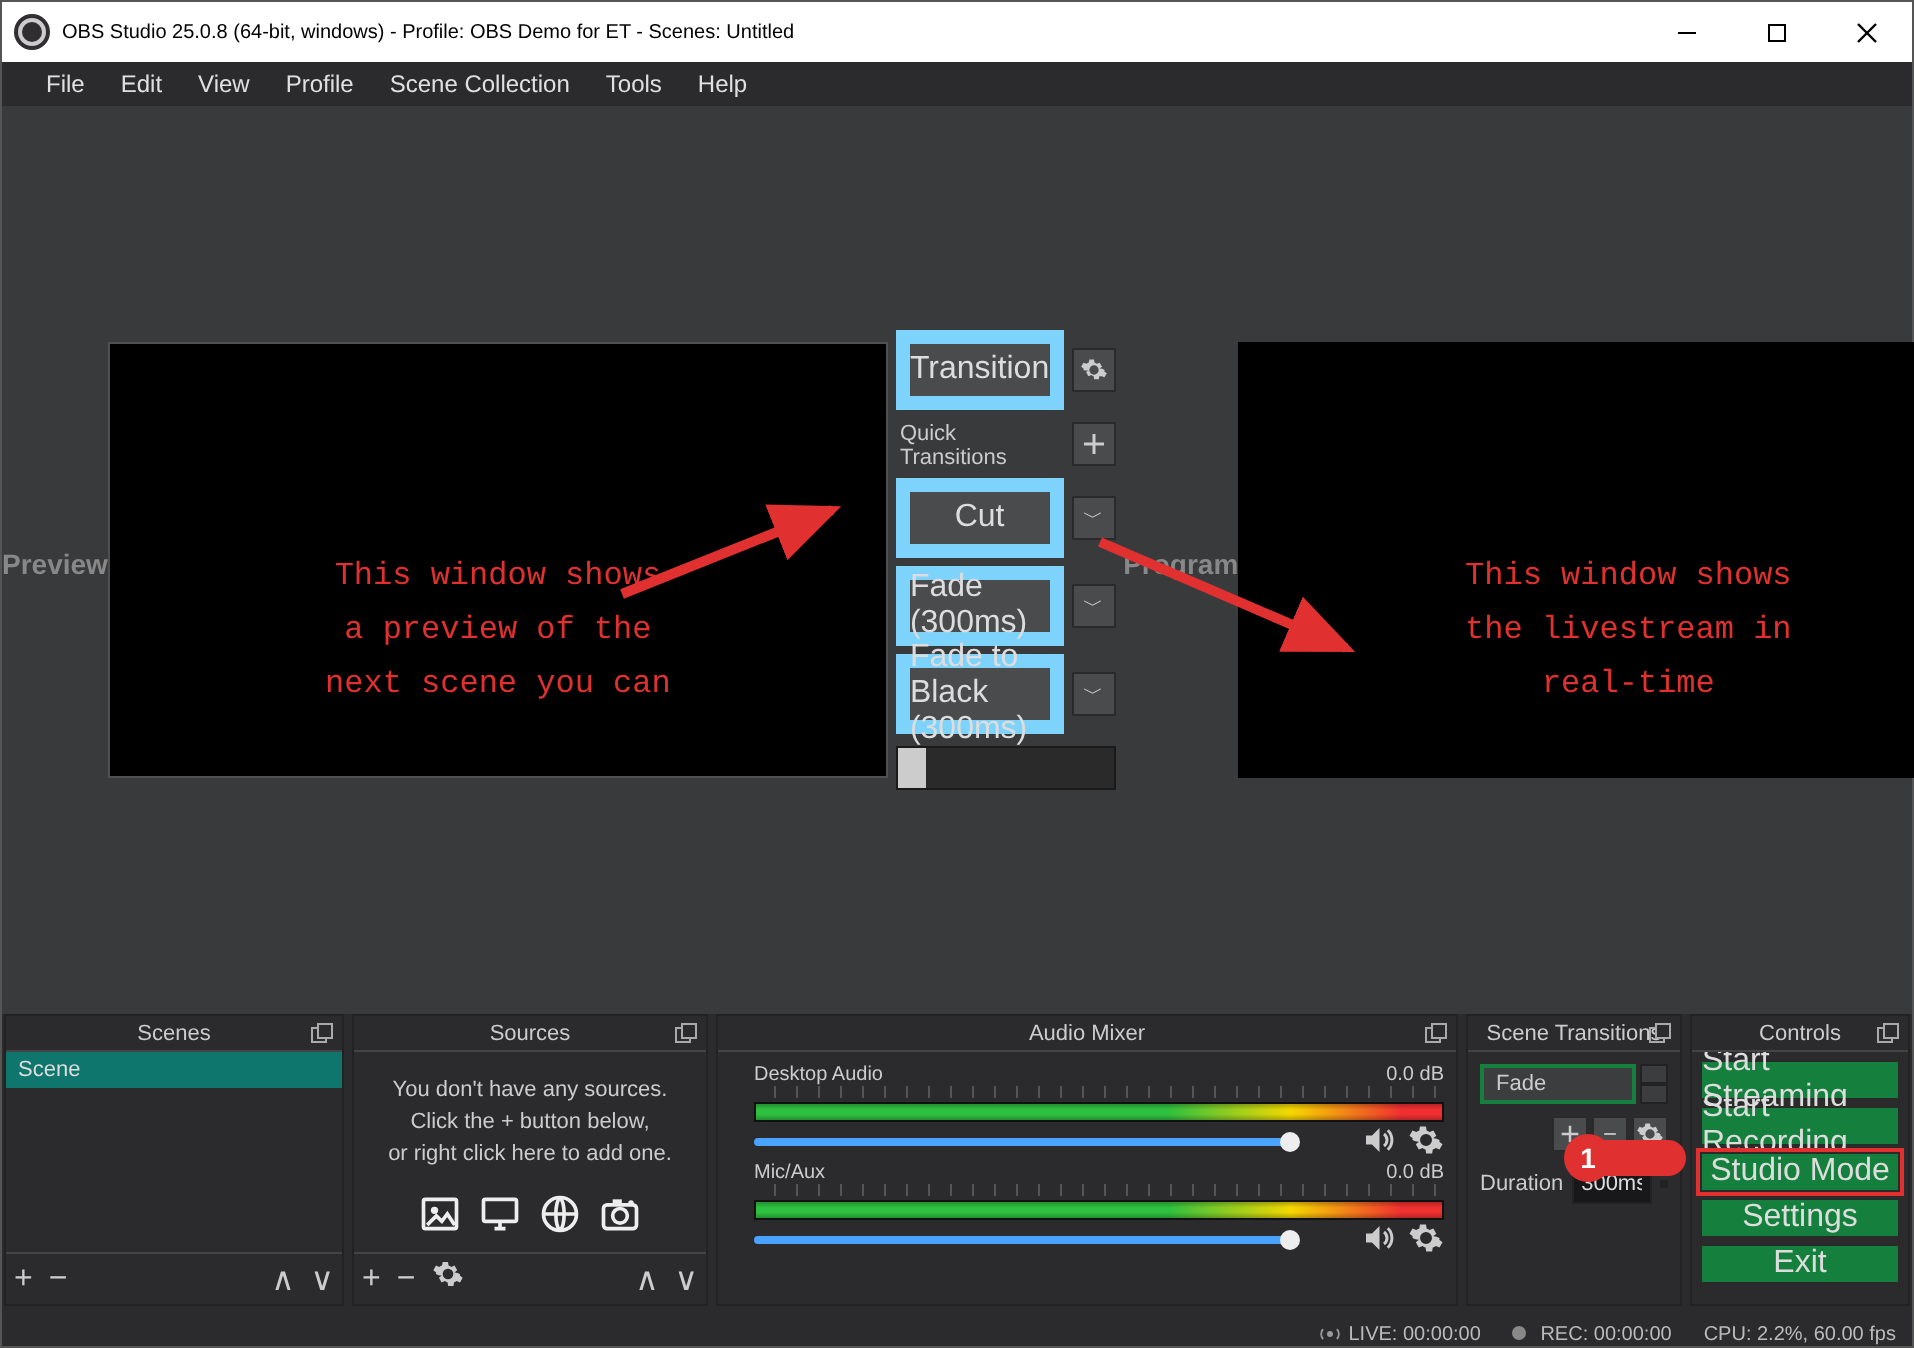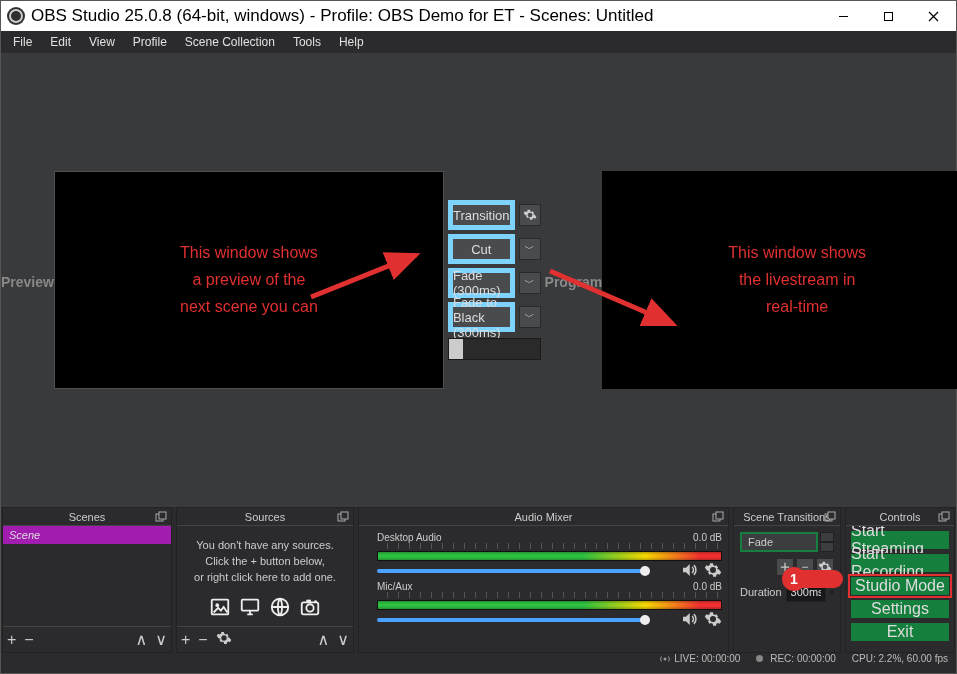--- a/index.html
+++ b/index.html
@@ -1,45 +1,45 @@
 <!DOCTYPE html>
 <html><head>
 <meta charset="utf-8">
 <style>
 * { box-sizing: border-box; margin: 0; padding: 0; font-family: "Segoe UI", Arial, sans-serif; }
 body { background: #fff; width: 957px; height: 674px; overflow: hidden; position: relative; }
 .window { width: 957px; height: 674px; border: 1px solid #555; background: #2b2b2e; display: flex; flex-direction: column; }
 .titlebar { height: 30px; background: #fff; display: flex; align-items: center; color: #000; }
 .titlebar-icon { width: 18px; height: 18px; margin: 0 6px; border-radius: 50%; background: #302e31; display: flex; align-items: center; justify-content: center; }
 .titlebar-icon::after { content: ""; width: 10px; height: 10px; border-radius: 50%; border: 2px solid #ccc; }
-.titlebar-text { font-size: 17px; flex: 1; }
+.titlebar-text { font-size: 10px; flex: 1; }
 .win-btns { display: flex; height: 100%; }
 .win-btn { width: 45px; height: 100%; display: flex; align-items: center; justify-content: center; }
 .win-btn svg { width: 11px; height: 11px; }
-.menubar { height: 22px; background: #2b2b2e; display: flex; align-items: center; padding: 0 4px; gap: 2px; color: #e0e0e0; font-size: 12px; }
+.menubar { height: 22px; background: #2b2b2e; display: flex; align-items: center; padding: 0 14px; gap: 2px; color: #e0e0e0; font-size: 12px; }
 .menu-item { padding: 2px 8px; }
 .main-area { flex: 1; background: #393a3c; position: relative; display: flex; }
 .preview-col, .program-col { flex: 1; display: flex; flex-direction: row; align-items: center; position: relative; }
 .col-title { color: #888; font-size: 14px; font-weight: 600; margin-top: 4px; }
 .canvas-area { flex: 1; width: 100%; position: relative; display: flex; align-items: center; justify-content: center; }
 .preview-video, .program-video { background: #000; width: 390px; height: 218px; position: relative; }
 .preview-video { border: 1px solid #4f4f4f; }
 .trans-col { width: 156px; display: flex; flex-direction: column; justify-content: center; padding: 0 4px; gap: 4px; }
 .trans-row { display: flex; gap: 4px; align-items: center; }
-.trans-btn { flex: 1; background: #4a4b4d; color: #ddd; font-size: 13px; height: 30px; display: flex; align-items: center; justify-content: center; border: 5px solid #7dd3fc; }
+.trans-btn { flex: 1; background: #4a4b4d; color: #ddd; font-size: 16px; height: 40px; display: flex; align-items: center; justify-content: center; border: 7px solid #7dd3fc; }
 .trans-gear, .trans-plus, .trans-chev { width: 22px; height: 22px; background: #4a4b4d; border: 1px solid #2a2a2a; display: flex; align-items: center; justify-content: center; color: #ccc; font-size: 12px; }
 .qt-label { color: #ccc; font-size: 11px; padding: 2px 2px 0; flex: 1; }
 .trans-slider { height: 22px; background: #2a2a2a; border: 1px solid #1a1a1a; position: relative; margin-top: 2px; }
 .trans-slider-handle { position: absolute; left: 0; top: 0; bottom: 0; width: 14px; background: #ccc; }
 .bottom-area { height: 146px; background: #2b2b2e; display: flex; gap: 4px; padding: 0 1px; }
 .panel { background: #2b2b2e; border: 1px solid #222; display: flex; flex-direction: column; }
 .panel-header { height: 18px; background: #2b2b2e; color: #ccc; font-size: 11px; display: flex; align-items: center; justify-content: center; position: relative; border-bottom: 1px solid #444; }
 .pop-icon { position: absolute; right: 4px; width: 12px; height: 12px; }
 .scenes-panel { width: 170px; }
-.scene-row { color: #ddd; font-size: 11px; padding: 3px 6px; background: #a21caf; font-style: italic; }
+.scene-row { color: #ddd; font-size: 11px; padding: 3px 6px; background: #0f766e; }
 .panel-body { flex: 1; overflow: hidden; position: relative; }
 .panel-footer { height: 26px; border-top: 1px solid #444; display: flex; align-items: center; padding: 0 4px; gap: 8px; color: #ccc; }
 .ftr-btn { font-size: 16px; }
 .sources-panel { width: 178px; }
 .sources-empty { text-align: center; color: #ccc; font-size: 11px; padding: 12px 10px 4px; line-height: 1.45; }
 .sources-icons { display: flex; justify-content: center; gap: 8px; margin-top: 6px; color: #eee; }
 .sources-icons svg { width: 22px; height: 22px; }
 .mixer-panel { flex: 1; }
 .mixer-body { padding: 6px 6px 0; display: flex; flex-direction: column; gap: 2px; margin-left: 12px; }
 .mixer-row { }
@@ -60,24 +60,24 @@
 .trans-select { display: flex; gap: 2px; }
 .trans-select-val { flex: 1; background: #3c3d3f; border: 2px solid #15803d; height: 20px; display: flex; align-items: center; padding: 0 6px; }
 .spin { width: 14px; display: flex; flex-direction: column; }
 .spin-btn { flex: 1; background: #3c3d3f; border: 1px solid #222; font-size: 6px; color: #ccc; display: flex; align-items: center; justify-content: center; }
 .duration-row { display: flex; align-items: center; gap: 4px; }
 .dur-input { width: 40px; background: #18181a; border: 1px solid #222; height: 20px; color: #ddd; padding: 0 4px; font-size: 11px; }
 .controls-panel { width: 110px; }
 .controls-body { padding: 4px; display: flex; flex-direction: column; gap: 3px; }
 .ctrl-btn { background: #15803d; color: #ddd; font-size: 16px; height: 20px; display: flex; align-items: center; justify-content: center; border: 1px solid #2a2a2a; }
 .ctrl-btn.studio { outline: 2px solid #e03030; outline-offset: 0; }
-.statusbar { height: 20px; background: #2b2b2e; color: #bbb; font-size: 10px; display: flex; align-items: flex-start; justify-content: flex-end; gap: 16px; padding: 0 8px; }
+.statusbar { height: 20px; background: #2b2b2e; color: #bbb; font-size: 10px; display: flex; align-items: flex-end; justify-content: flex-end; gap: 16px; padding: 0 8px; }
 .status-dot { width: 7px; height: 7px; border-radius: 50%; background: #888; display: inline-block; margin-right: 4px; }
 
-.anno-text { position: absolute; color: #e03030; font-size: 16px; text-align: center; line-height: 1.7; font-family: Liberation Sans, sans-serif; pointer-events: none; }
+.anno-text { position: absolute; color: #e03030; font-size: 16px; text-align: center; line-height: 1.7; font-family: Liberation Mono, monospace; pointer-events: none; margin-top: 36px; }
 .anno-arrow { position: absolute; pointer-events: none; }
 .anno-callout { position: absolute; pointer-events: none; }
 .pop-svg { width: 12px; height: 12px; fill: #aaa; }
 .chev { font-size: 10px; color: #ccc; }
 .small-gear { width: 14px; height: 14px; }
 </style>
 </head>
 <body>
 
 <div class="window">
@@ -126,20 +126,28 @@
         </div>
       </div>
     </div>
 
     <div class="trans-col">
       <div class="trans-row">
         <div class="trans-btn">Transition</div>
         <div class="trans-gear">
           <svg class="small-gear" viewBox="0 0 24 24">
               <path fill="#ccc" d="M12 8a4 4 0 1 0 0 8 4 4 0 0 0 0-8zm9 4a7 7 0 0 1-.1 1.2l2.1 1.6-2 3.5-2.5-1a7 7 0 0 1-2 .1l-.4 2.6h-4l-.4-2.6a7 7 0 0 1-2-1.1l-2.5 1-2-3.5 2.1-1.6A7 7 0 0 1 3 12a7 7 0 0 1 .1-1.2L1 9.2l2-3.5 2.5 1a7 7 0 0 1 2-1.1L8 3h4l.4 2.6a7 7 0 0 1 2 1.1l2.5-1 2 3.5-2.1 1.6A7 7 0 0 1 21 12z"></path>
+            </svg>
+        </div>
+      </div>
+      <div class="trans-row">
+        <div class="qt-label">Quick Transitions</div>
+        <div class="trans-plus">
+          <svg width="12" height="12" viewBox="0 0 12 12">
+              <path stroke="#ccc" stroke-width="1.5" d="M6 1v10M1 6h10"></path>
             </svg>
         </div>
       </div>
       <div class="trans-row">
         <div class="trans-btn">Cut</div>
         <div class="trans-chev">
             <span class="chev">﹀</span>
           </div>
       </div>
       <div class="trans-row">

